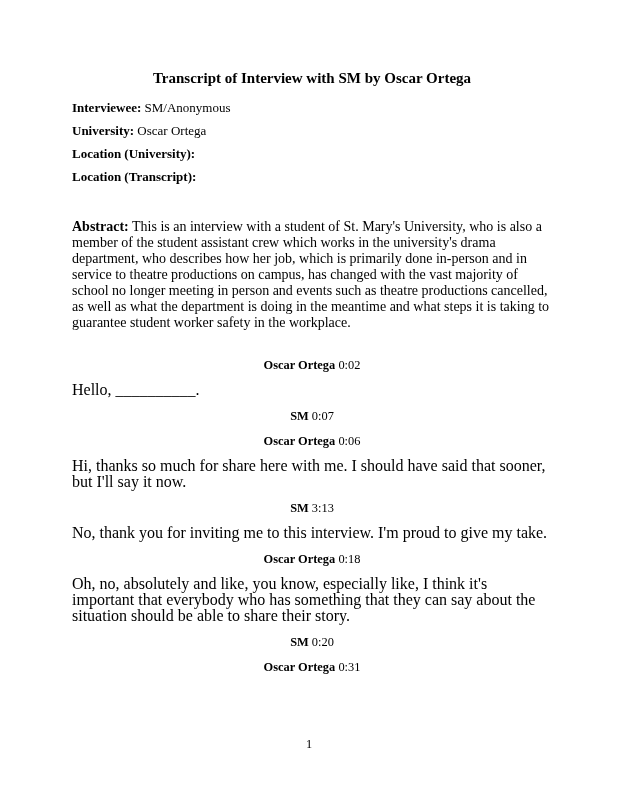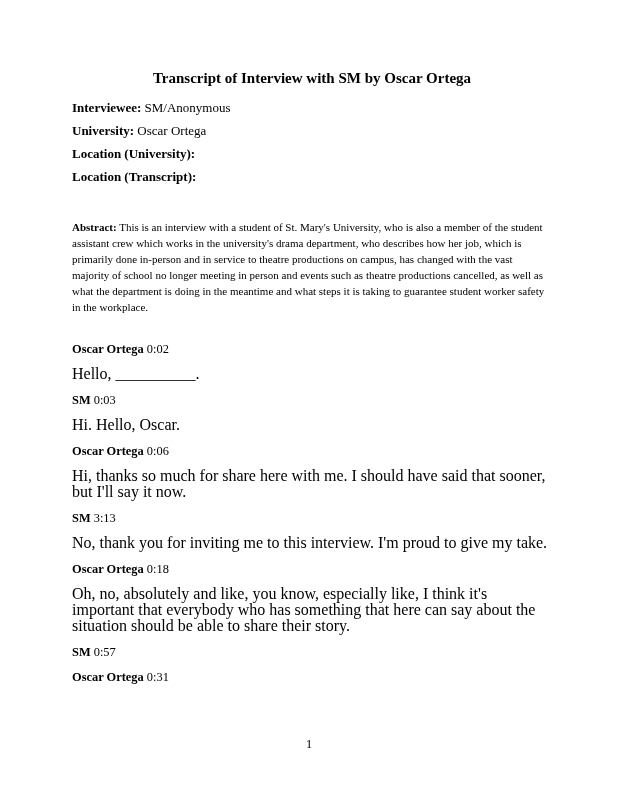--- a/index.html
+++ b/index.html
@@ -30,31 +30,32 @@
     font-weight: bold;
     text-align: center;
     margin: 0 0 12px 0;
   }
   .meta-line {
     font-size: 13px;
     line-height: 16px;
     margin: 0 0 7px 0;
   }
   .abstract {
-    font-size: 11px;
+    font-size: 14px;
     line-height: 16px;
     margin: 34px 0 0 0;
   }
   .transcript {
     margin-top: 26px;
   }
   .speaker-line {
     font-size: 12.4px;
     line-height: 16px;
     margin: 0 0 9px 0;
+    text-align: center;
   }
   .speech {
     font-size: 16px;
     line-height: 16px;
     margin: 0 0 10px 0;
   }
   .footer {
     position: absolute;
     left: 0;
     right: 0;
@@ -101,23 +102,22 @@
       <p class="speaker-line">
         <span class="b">Oscar Ortega</span>
         <span>0:02</span>
       </p>
       <p class="speech">Hello, __________.</p>
     </div>
 
     <div class="entry">
       <p class="speaker-line">
         <span class="b">SM</span>
-        <span>0:03</span>
+        <span>0:07</span>
       </p>
-      <p class="speech">Hi. Hello, Oscar.</p>
     </div>
 
     <div class="entry">
       <p class="speaker-line">
         <span class="b">Oscar Ortega</span>
         <span>0:06</span>
       </p>
       <p class="speech">Hi, thanks so much for share here with me. I should have said that sooner, but I'll say it now.</p>
     </div>
 
@@ -127,27 +127,27 @@
         <span>3:13</span>
       </p>
       <p class="speech">No, thank you for inviting me to this interview. I'm proud to give my take.</p>
     </div>
 
     <div class="entry">
       <p class="speaker-line">
         <span class="b">Oscar Ortega</span>
         <span>0:18</span>
       </p>
-      <p class="speech">Oh, no, absolutely and like, you know, especially like, I think it's important that everybody who has something that here can say about the situation should be able to share their story.</p>
+      <p class="speech">Oh, no, absolutely and like, you know, especially like, I think it's important that everybody who has something that they can say about the situation should be able to share their story.</p>
     </div>
 
     <div class="entry">
       <p class="speaker-line">
         <span class="b">SM</span>
-        <span>0:57</span>
+        <span>0:20</span>
       </p>
     </div>
 
     <div class="entry">
       <p class="speaker-line">
         <span class="b">Oscar Ortega</span>
         <span>0:31</span>
       </p>
       <p class="speech"></p>
     </div>

